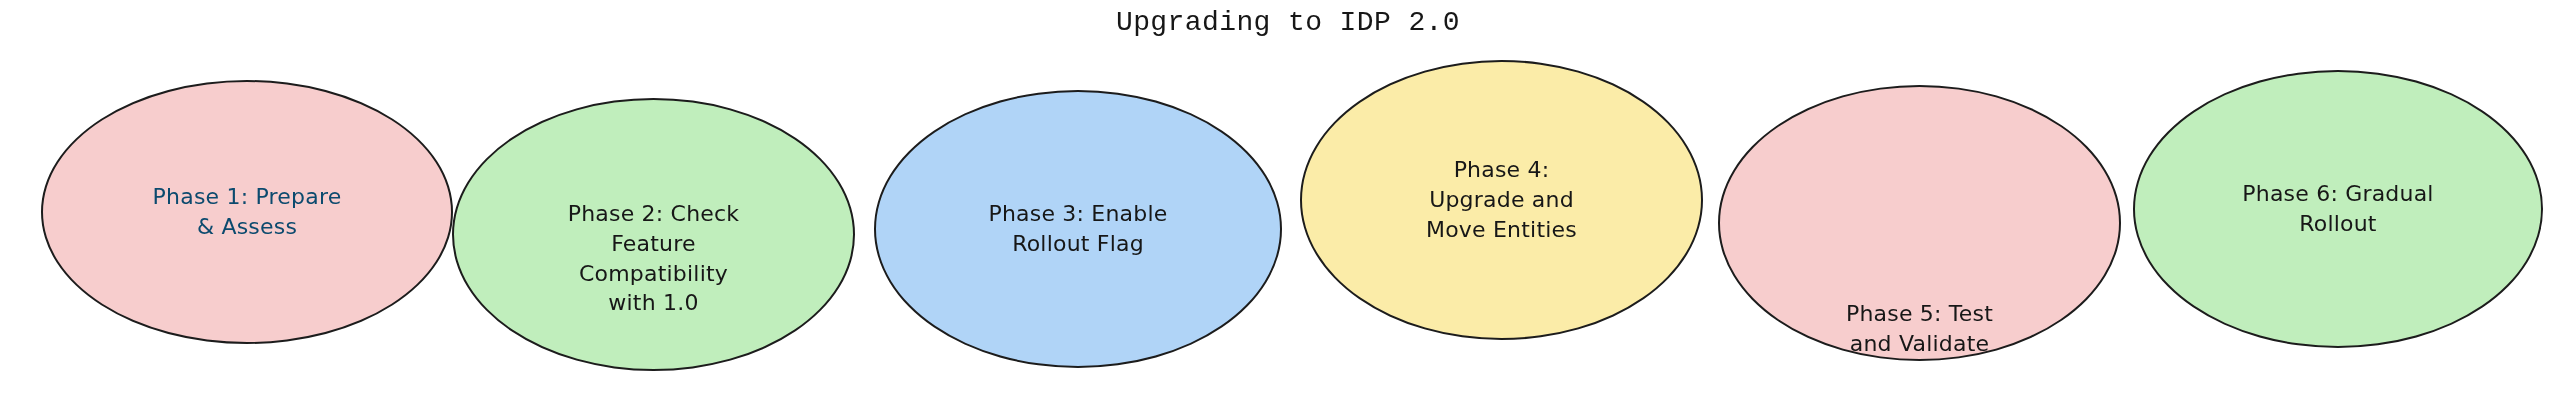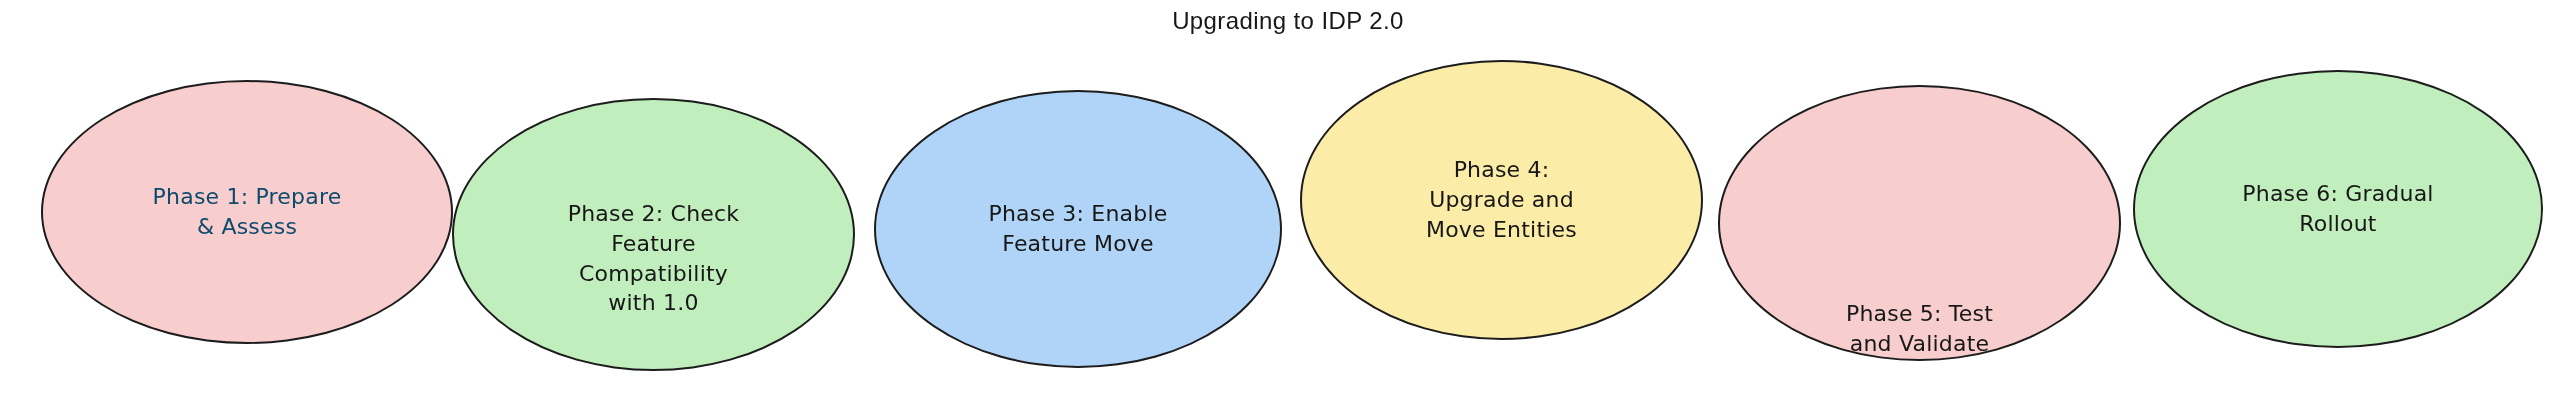--- a/index.html
+++ b/index.html
@@ -17,22 +17,22 @@
     height: 399px;
     background: #ffffff;
     overflow: hidden;
   }
   #diagram-title {
     position: absolute;
     left: 0;
     top: 7.1px;
     width: 2576px;
     text-align: center;
-    font-family: Liberation Sans, sans-serif;
-    font-size: 24px;
+    font-family: Liberation Mono, monospace;
+    font-size: 28px;
     font-weight: 400;
     color: #1f1f1f;
     letter-spacing: 0.4px;
     white-space: nowrap;
   }
   .flow-row {
     position: absolute;
     left: 0;
     top: 0;
     width: 2576px;
@@ -74,21 +74,21 @@
 
     <div class="node" id="node-phase-2" style="left: 452px; top: 98px; width: 403px; height: 273px; background: rgb(192, 238, 188); border-color: rgb(28, 28, 28);">
       <span class="node-label" style="color: rgb(23, 23, 23); margin-top: 48px;">Phase 2: Check
 Feature
 Compatibility
 with 1.0</span>
     </div>
 
     <div class="node" id="node-phase-3" style="left: 874px; top: 90px; width: 408px; height: 278px; background: rgb(176, 212, 247); border-color: rgb(28, 28, 28);">
       <span class="node-label" style="color: rgb(23, 23, 23);">Phase 3: Enable
-Feature Move</span>
+Rollout Flag</span>
     </div>
 
     <div class="node" id="node-phase-4" style="left: 1300px; top: 60px; width: 403px; height: 280px; background: rgb(251, 236, 168); border-color: rgb(28, 28, 28);">
       <span class="node-label" style="color: rgb(23, 23, 23);">Phase 4:
 Upgrade and
 Move Entities</span>
     </div>
 
     <div class="node" id="node-phase-5" style="left: 1718px; top: 85px; width: 403px; height: 276px; background: rgb(247, 205, 205); border-color: rgb(28, 28, 28); align-items: flex-end;">
       <span class="node-label" style="color: rgb(23, 23, 23);">Phase 5: Test

